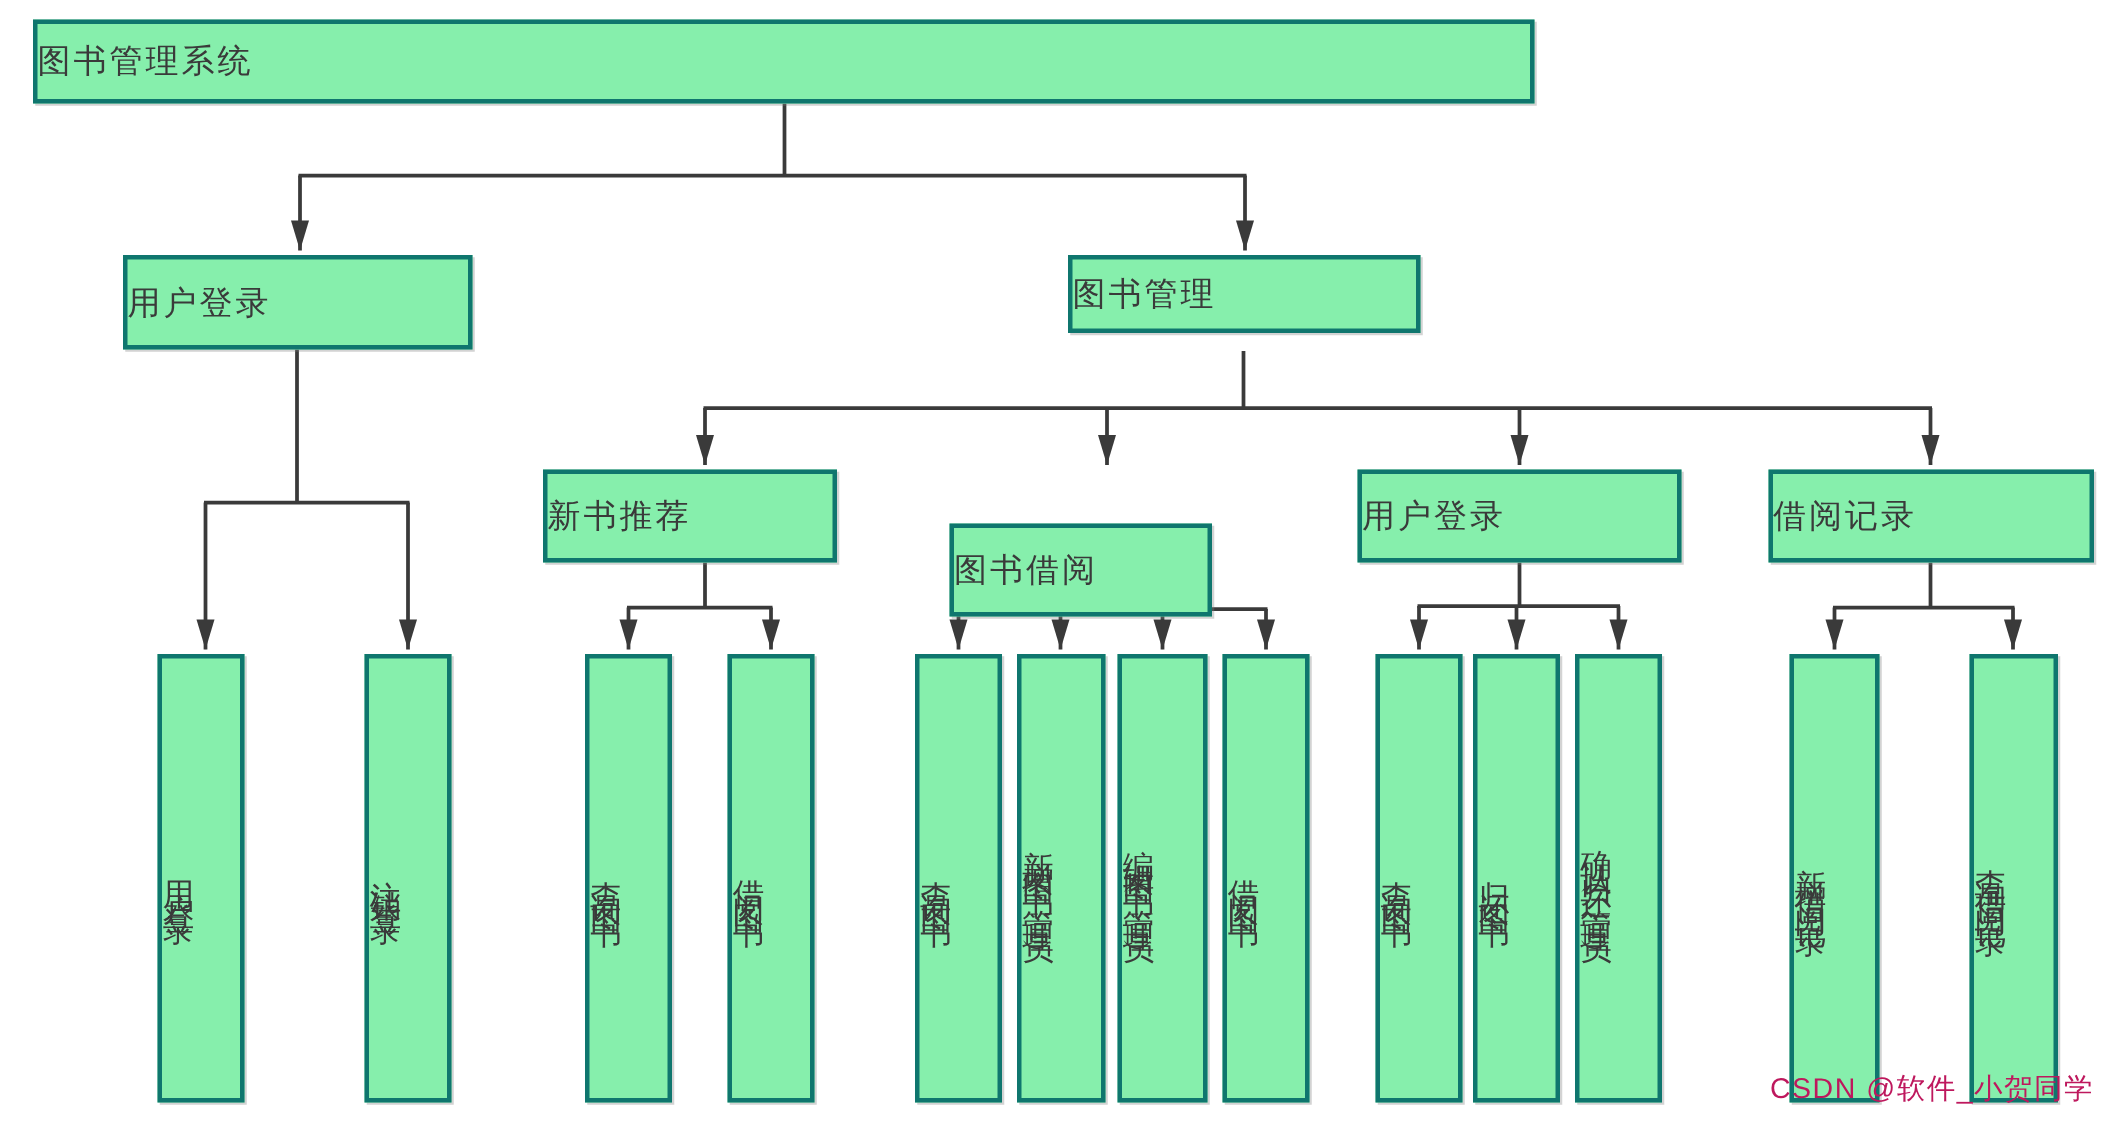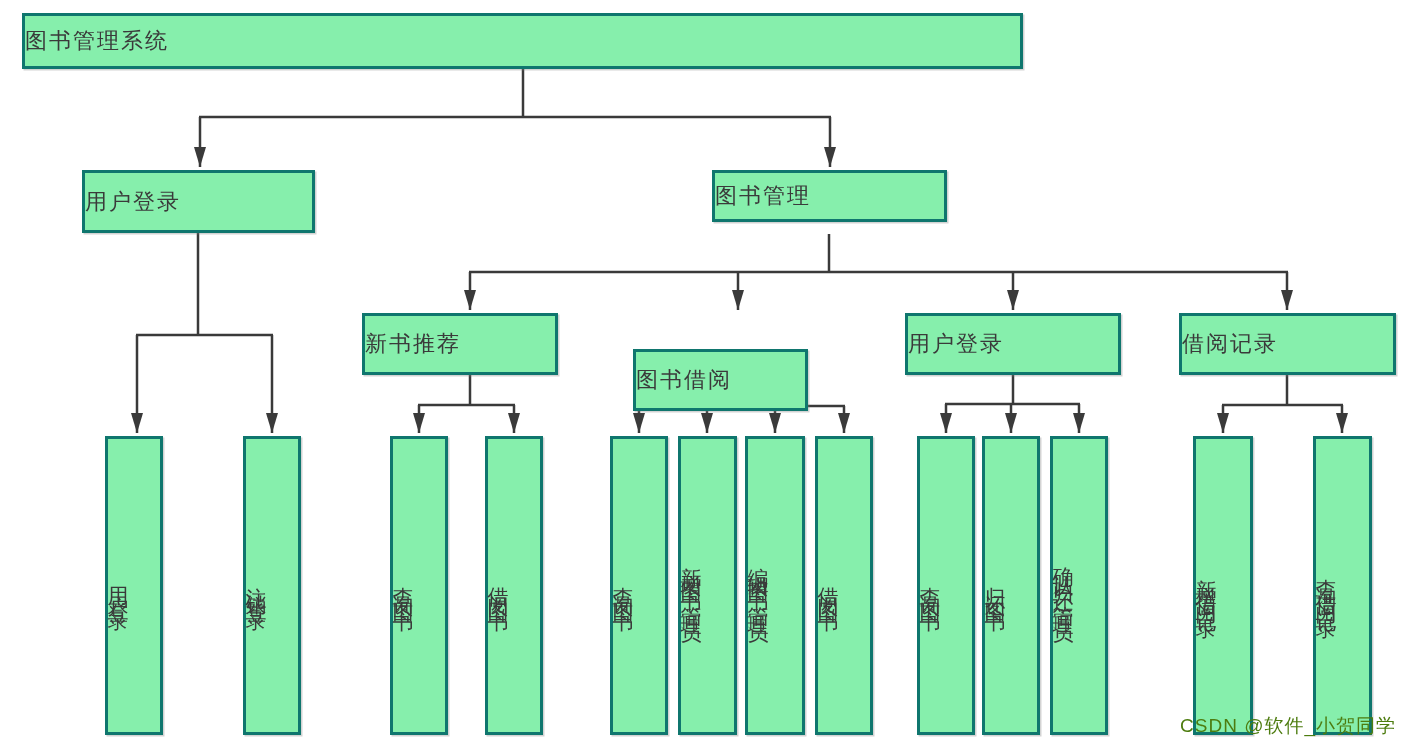--- a/index.html
+++ b/index.html
@@ -41,21 +41,21 @@
     letter-spacing: 8px;
     font-size: 21px;
     line-height: 1;
     white-space: normal;
   }
   #watermark {
     position: absolute;
     right: 9px;
     bottom: 8px;
     font-size: 19px;
-    color: #4d7c0f;
+    color: #be185d;
     letter-spacing: 1px;
     z-index: 10;
     white-space: nowrap;
   }
 </style>
 </head>
 <body>
 
 <div id="canvas">
 

